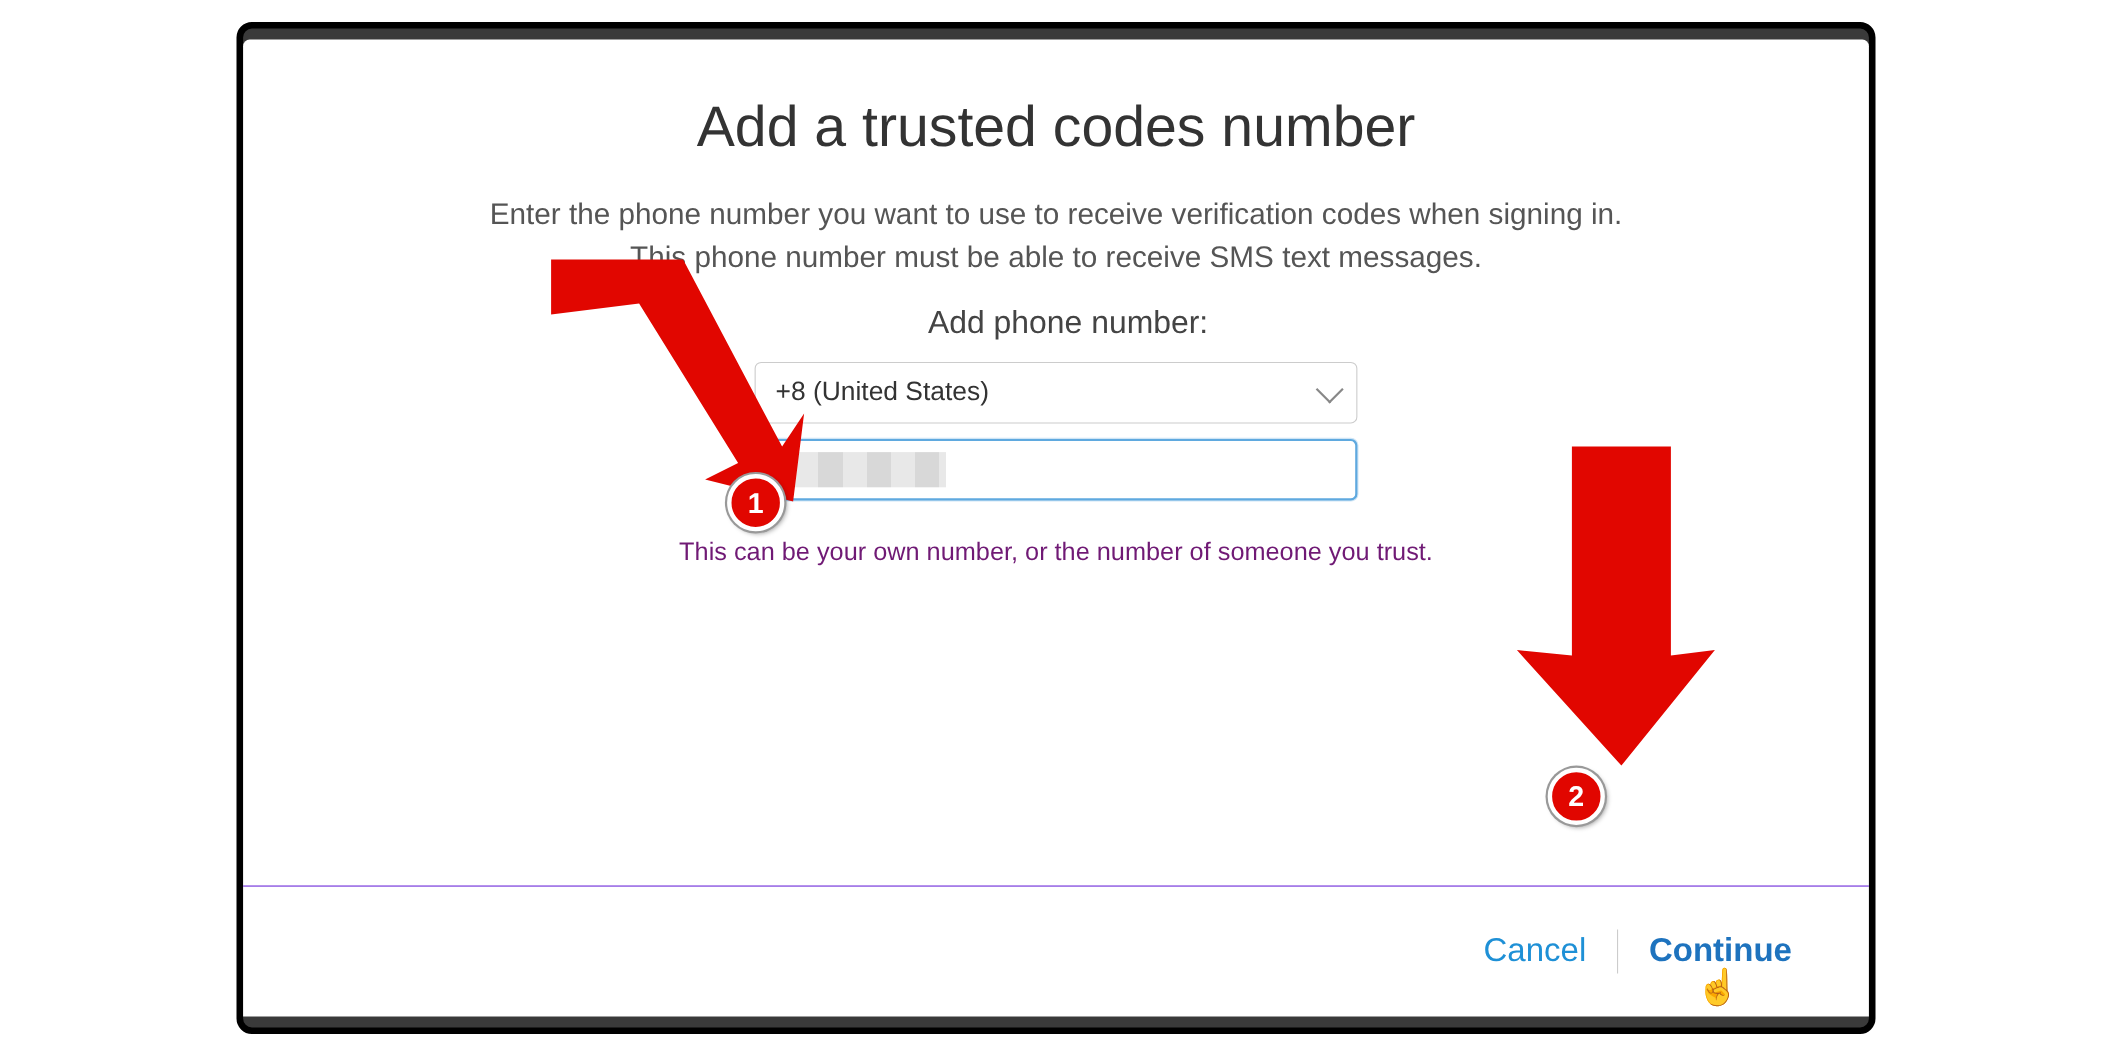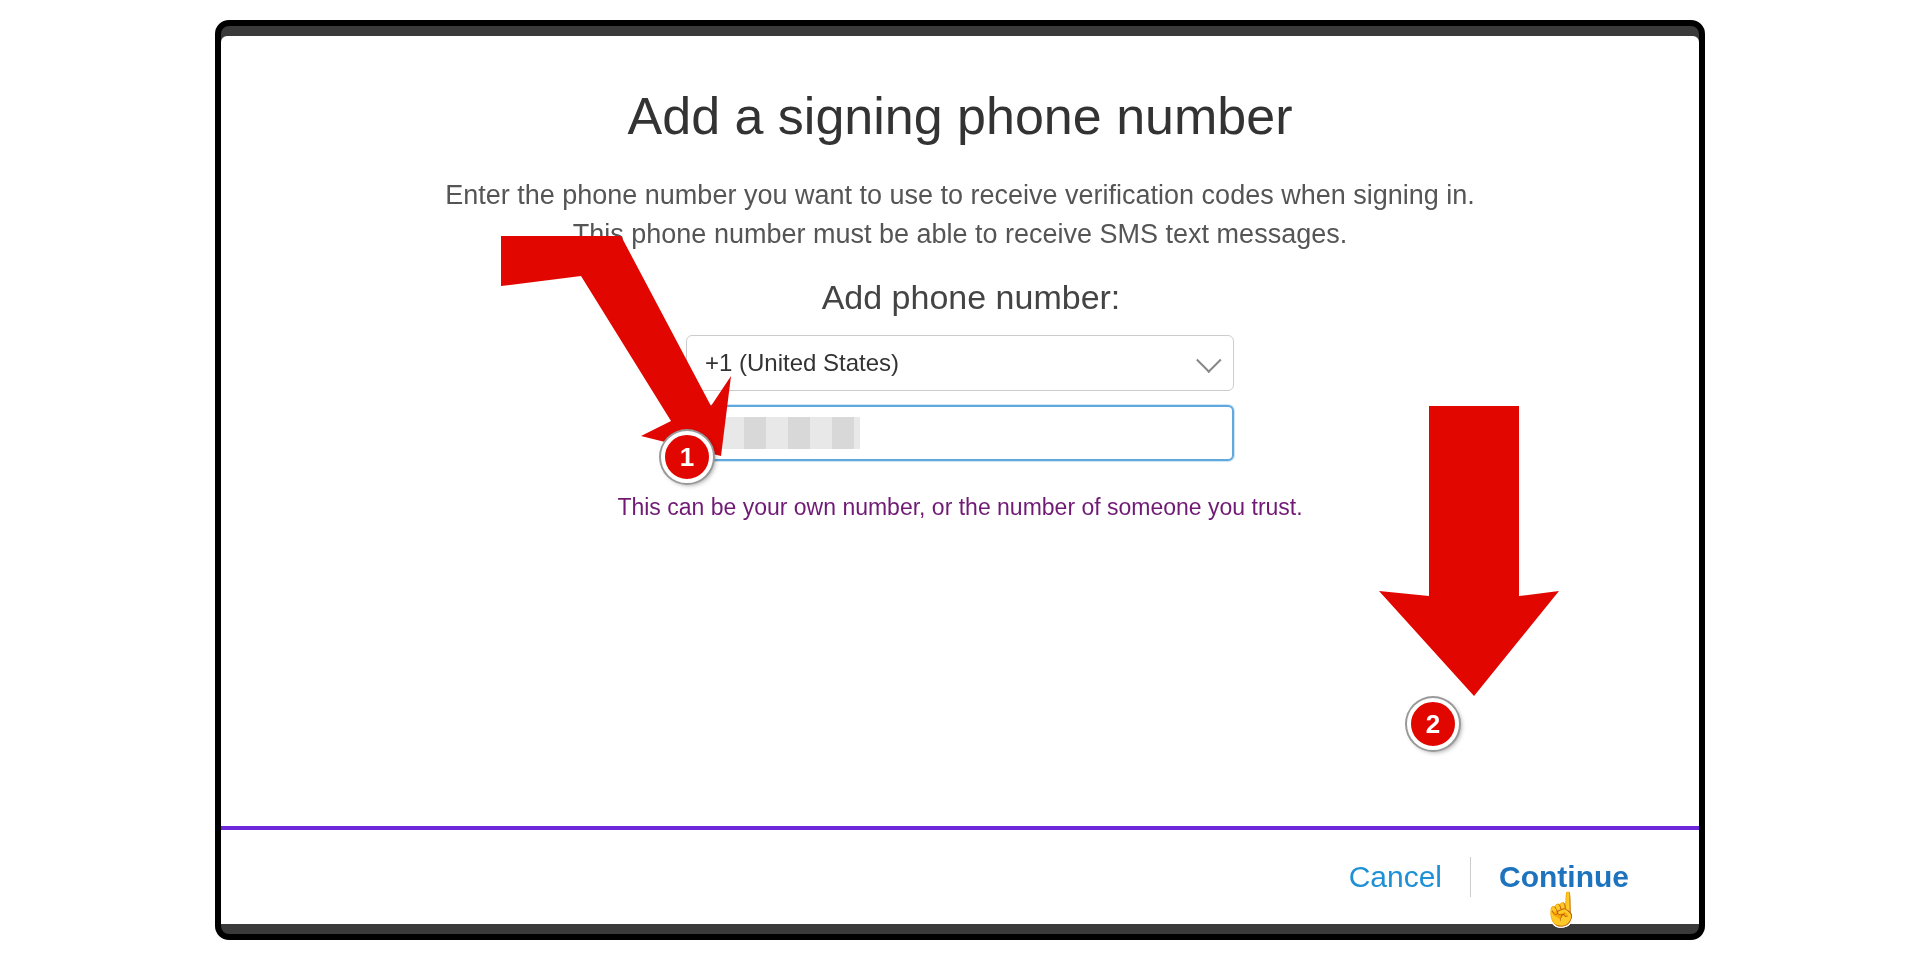--- a/index.html
+++ b/index.html
@@ -41,21 +41,21 @@
       margin: 0 0 30px 0;
     }
     .dialog-desc {
       font-size: 27px;
       color: #555;
       line-height: 1.45;
       margin: 0 auto 24px auto;
       max-width: 1040px;
     }
     .field-label {
-      font-size: 34px;
+      font-size: 29px;
       color: #444;
       margin-bottom: 18px;
       padding-left: 22px;
     }
     .country-select {
       width: 548px;
       height: 56px;
       margin: 0 auto 14px auto;
       border: 1px solid #ccc;
       border-radius: 6px;
@@ -98,22 +98,22 @@
     .hint {
       font-size: 23px;
       color: #701a75;
       margin-top: 33px;
     }
     .footer {
       position: absolute;
       bottom: 0;
       left: 0;
       right: 0;
-      height: 98px;
-      border-top: 4px solid #6d28d9;
+      height: 119px;
+      border-top: 1px solid #6d28d9;
       display: flex;
       align-items: center;
       justify-content: flex-end;
       padding-right: 70px;
       box-sizing: border-box;
     }
     .cancel-btn {
       font-size: 30px;
       color: #1e90d6;
       cursor: pointer;
@@ -166,28 +166,28 @@
       z-index: 15;
     }
     .red-arrow svg { display:block; }
   </style>
 </head>
 <body>
 
 <div class="outer-frame">
   <div class="dialog">
 
-    <h1 class="dialog-title">Add a signing phone number</h1>
+    <h1 class="dialog-title">Add a trusted codes number</h1>
 
     <p class="dialog-desc">Enter the phone number you want to use to receive verification codes when signing in. This phone number must be able to receive SMS text messages.</p>
 
     <div class="field-label">Add phone number:</div>
 
     <div class="country-select">
-      <span>+1 (United States)</span>
+      <span>+8 (United States)</span>
       <span class="chevron-down"></span>
     </div>
 
     <div class="phone-input">
       <div class="blurred-text"></div>
     </div>
 
     <div class="hint">This can be your own number, or the number of someone you trust.</div>
 
     <div class="red-arrow" style="top:190px; left:260px;">

